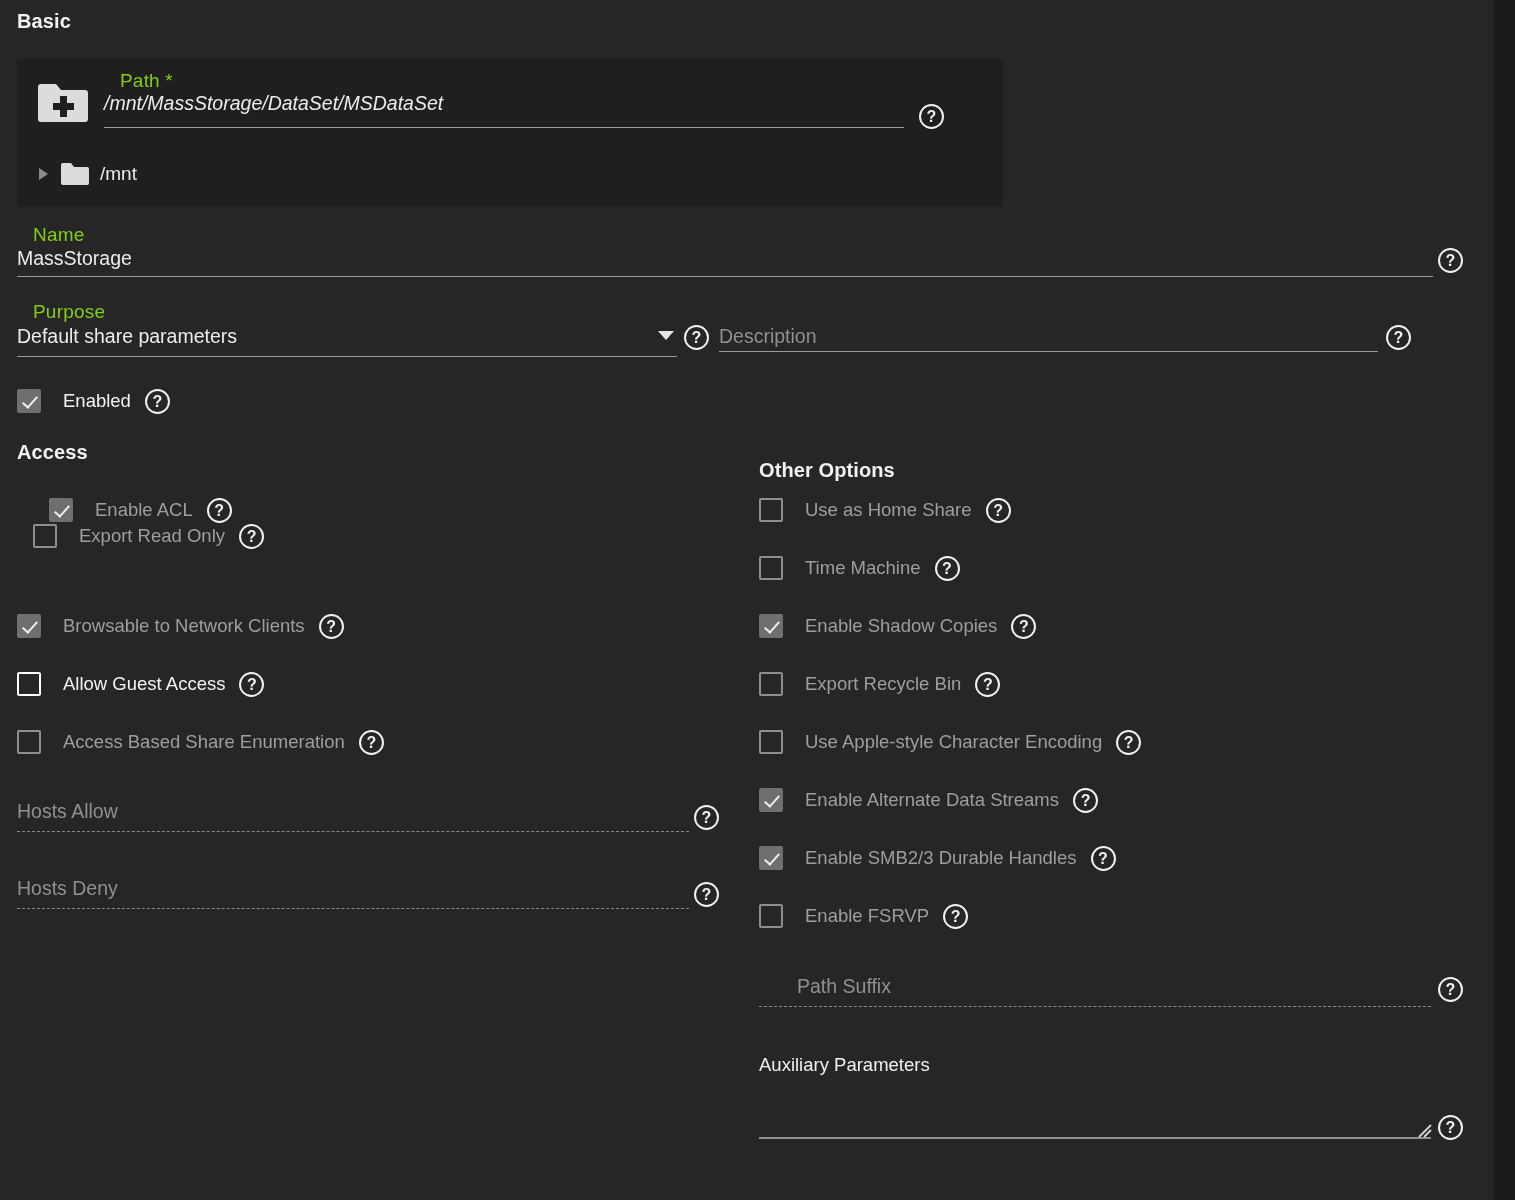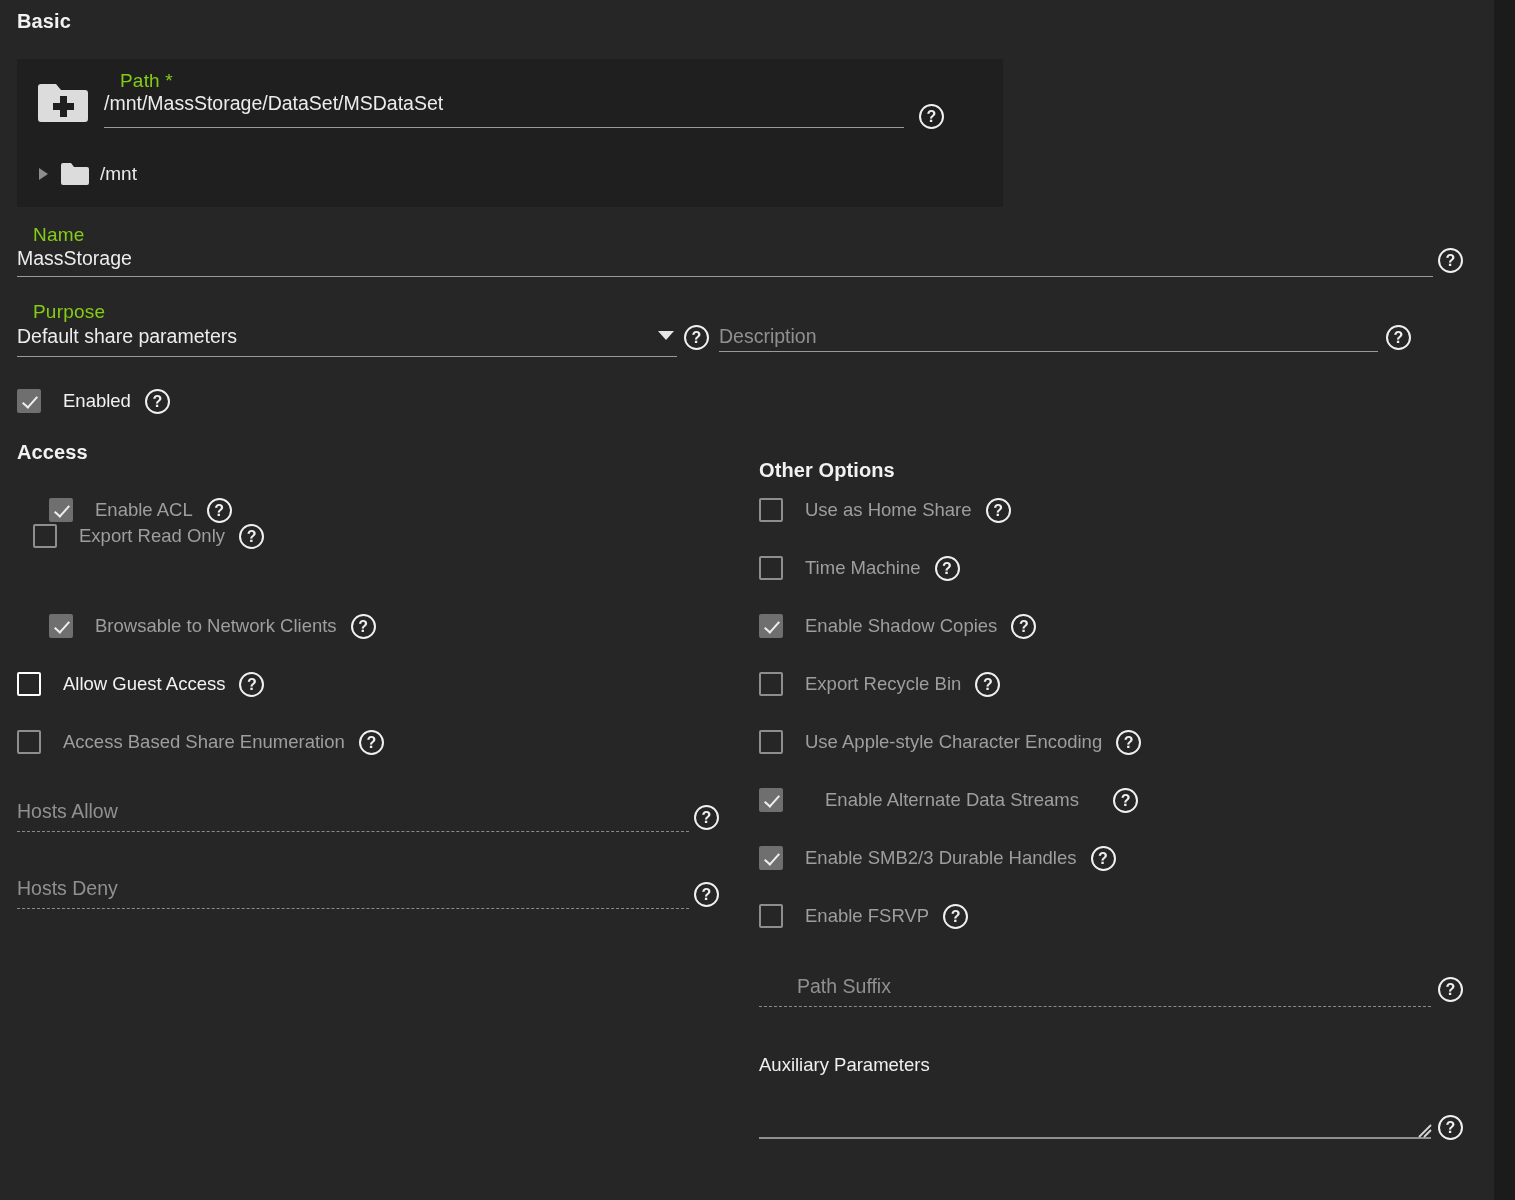--- a/index.html
+++ b/index.html
@@ -168,21 +168,21 @@
   <div class="path-panel">
 
     <svg class="newfolder-icon" viewBox="0 0 56 46">
       <path d="M3 6 a3 3 0 0 1 3-3 h15 l5 6 h24 a3 3 0 0 1 3 3 v26 a3 3 0 0 1 -3 3 h-44 a3 3 0 0 1 -3 -3 z" fill="#dcdcdc"></path>
       <rect x="25" y="15" width="7" height="21" fill="#1f1f1f"></rect>
       <rect x="18" y="22" width="21" height="7" fill="#1f1f1f"></rect>
     </svg>
 
     <div class="field" style="left:87px; top:11px; width:800px;">
       <div class="flabel">Path *</div>
-      <div class="fvalue" style="top:22px;">/mnt/MassStorage/DataSet/MSDataSet</div>
+      <div class="fvalue" style="top:22px;font-style:italic;">/mnt/MassStorage/DataSet/MSDataSet</div>
       <div class="uline" style="top:57px; width:800px;"></div>
     </div>
     <div class="help" style="left:902px; top:45px;">?</div>
 
     <div class="tree-row">
       <span class="tri"></span>
       <svg class="tree-folder" viewBox="0 0 30 24">
         <path d="M1 3 a2 2 0 0 1 2-2 h8 l3 4 h13 a2 2 0 0 1 2 2 v14 a2 2 0 0 1 -2 2 h-24 a2 2 0 0 1 -2 -2 z" fill="#dcdcdc"></path>
       </svg>
       <span class="tree-label">/mnt</span>
@@ -222,21 +222,21 @@
       <div class="cbrow" style="left: 17px; top: 496px; margin-left: 32px;">
         <span class="cbox checked"></span>
         <span class="cblabel">Enable ACL</span>
         <span class="help">?</span>
       </div>
       <div class="cbrow" style="left: 17px; top: 522px; padding-left: 16px;">
         <span class="cbox"></span>
         <span class="cblabel">Export Read Only</span>
         <span class="help">?</span>
       </div>
-      <div class="cbrow" style="left: 17px; top: 612px; margin-left: 32px;">
+      <div class="cbrow" style="left: 17px; top: 612px;">
         <span class="cbox checked"></span>
         <span class="cblabel">Browsable to Network Clients</span>
         <span class="help">?</span>
       </div>
       <div class="cbrow" style="left: 17px; top: 670px;">
         <span class="cbox active"></span>
         <span class="cblabel bright">Allow Guest Access</span>
         <span class="help">?</span>
       </div>
       <div class="cbrow" style="left: 17px; top: 728px;">
@@ -279,21 +279,21 @@
       <div class="cbrow" style="left: 759px; top: 670px;">
         <span class="cbox"></span>
         <span class="cblabel">Export Recycle Bin</span>
         <span class="help">?</span>
       </div>
       <div class="cbrow" style="left: 759px; top: 728px;">
         <span class="cbox"></span>
         <span class="cblabel">Use Apple-style Character Encoding</span>
         <span class="help">?</span>
       </div>
-      <div class="cbrow" style="left: 759px; top: 786px; gap: 20px;">
+      <div class="cbrow" style="left: 759px; top: 786px;">
         <span class="cbox checked"></span>
         <span class="cblabel">Enable Alternate Data Streams</span>
         <span class="help">?</span>
       </div>
       <div class="cbrow" style="left: 759px; top: 844px;">
         <span class="cbox checked"></span>
         <span class="cblabel">Enable SMB2/3 Durable Handles</span>
         <span class="help">?</span>
       </div>
       <div class="cbrow" style="left: 759px; top: 902px;">

